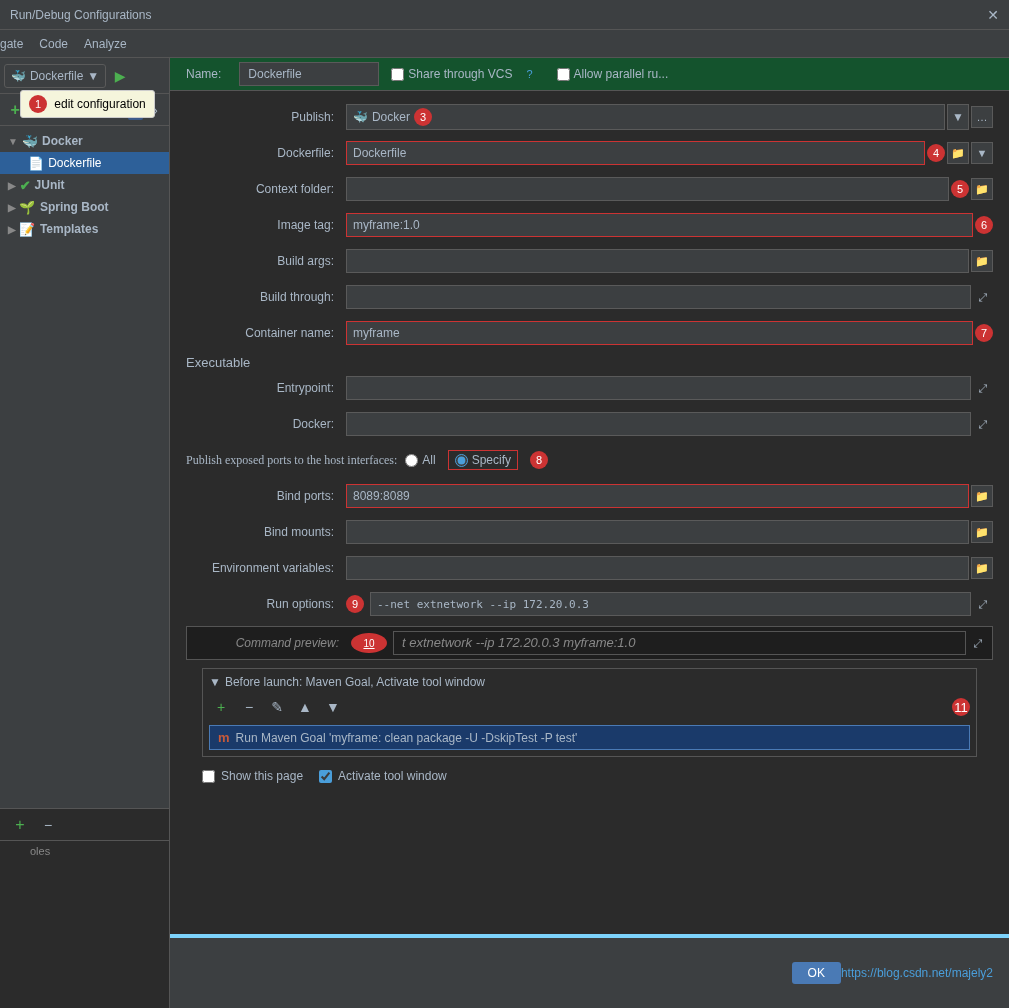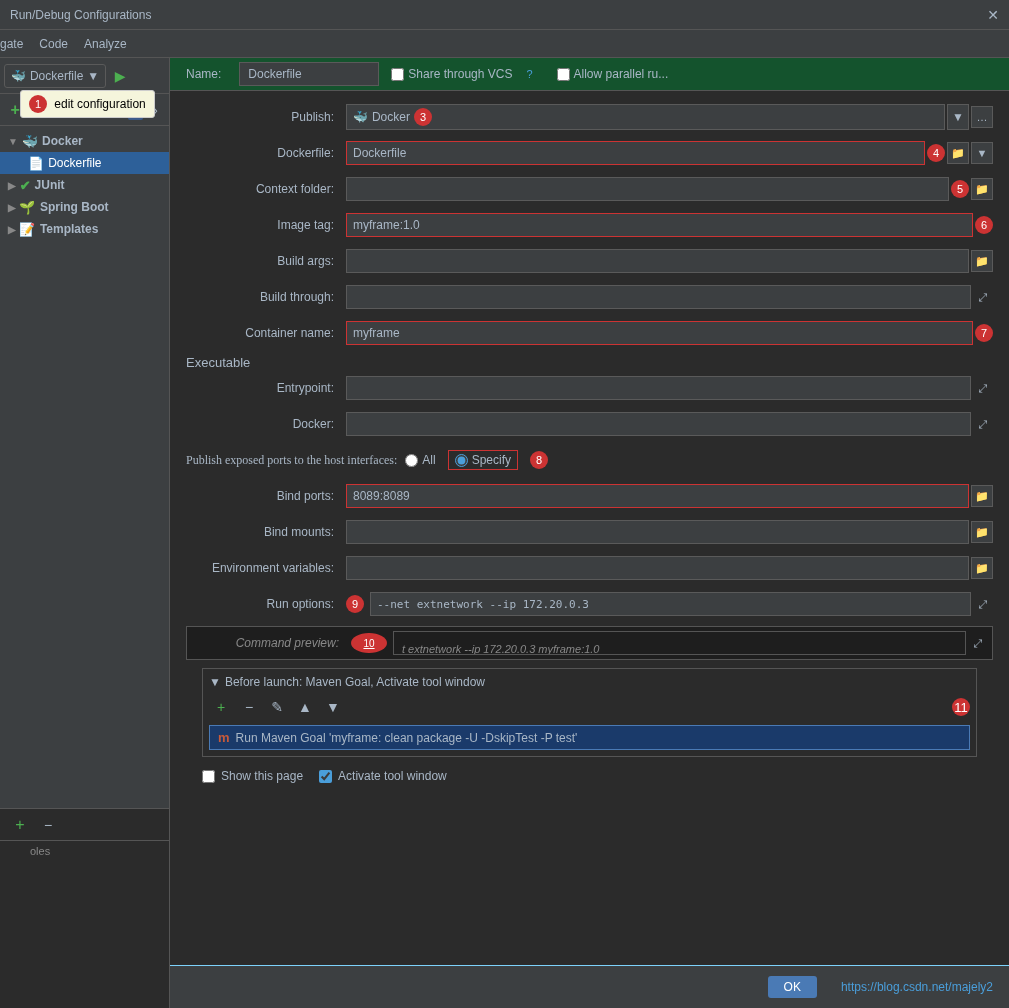--- a/index.html
+++ b/index.html
@@ -372,23 +372,23 @@
     .dialog-btn.ok {
       background: #4a7ab5;
       color: #fff;
     }
 
     
     .command-preview {
       background: #1e1e1e;
       border: 1px solid #555;
       color: #888;
-      font-size: 11px;
+      font-size: 13px;
       font-style: italic;
-      padding: 11px 8px;
+      padding: 3px 8px;
       height: 24px;
       overflow: hidden;
       white-space: nowrap;
       text-overflow: ellipsis;
       flex: 1;
     }
 
     
     .input-highlighted {
       border: 1px solid #cc3333 !important;
@@ -698,20 +698,20 @@
             </label>
             <label class="checkbox-label">
               <input type="checkbox" checked="" style="">
               <span>Activate tool window</span>
             </label>
           </div>
 
         </div>
       </div>
 
-      <div style="display:flex;align-items:center;justify-content:flex-end;padding:10px 16px;gap:24px;background:#3c3f41;border-top:1px solid #7dd3fc;">
+      <div style="display:flex;align-items:center;justify-content:flex-end;padding:24px 16px;gap:0;background:#3c3f41;border-top:4px solid #7dd3fc;">
         <button class="dialog-btn ok">OK</button>
         <span style="color:#4a9eda;cursor:pointer;font-size:12px;">https://blog.csdn.net/majely2</span>
       </div>
 
     </div>
   </div>
 </div>
 
 </body></html>

